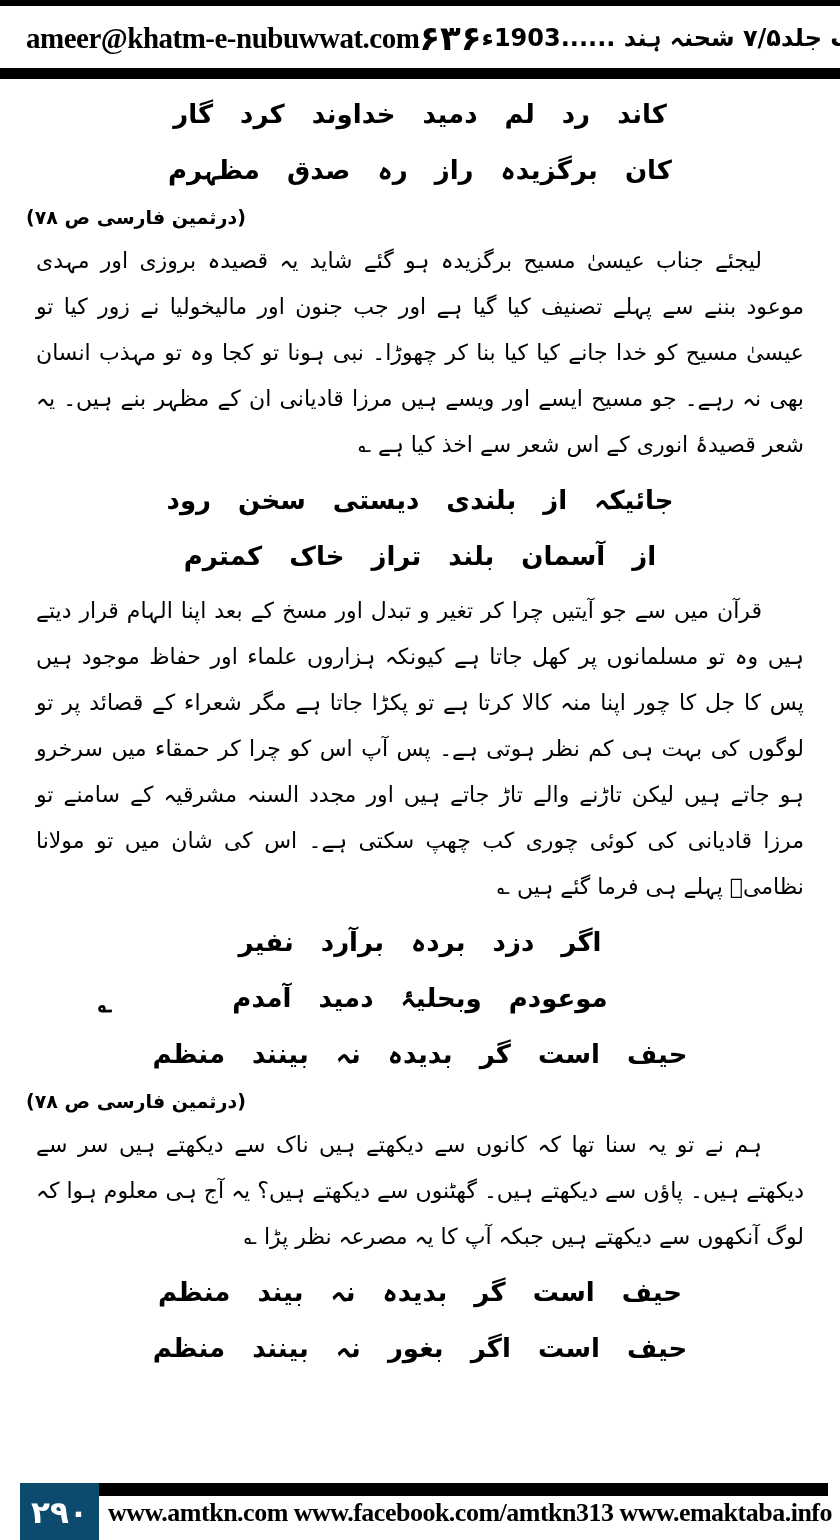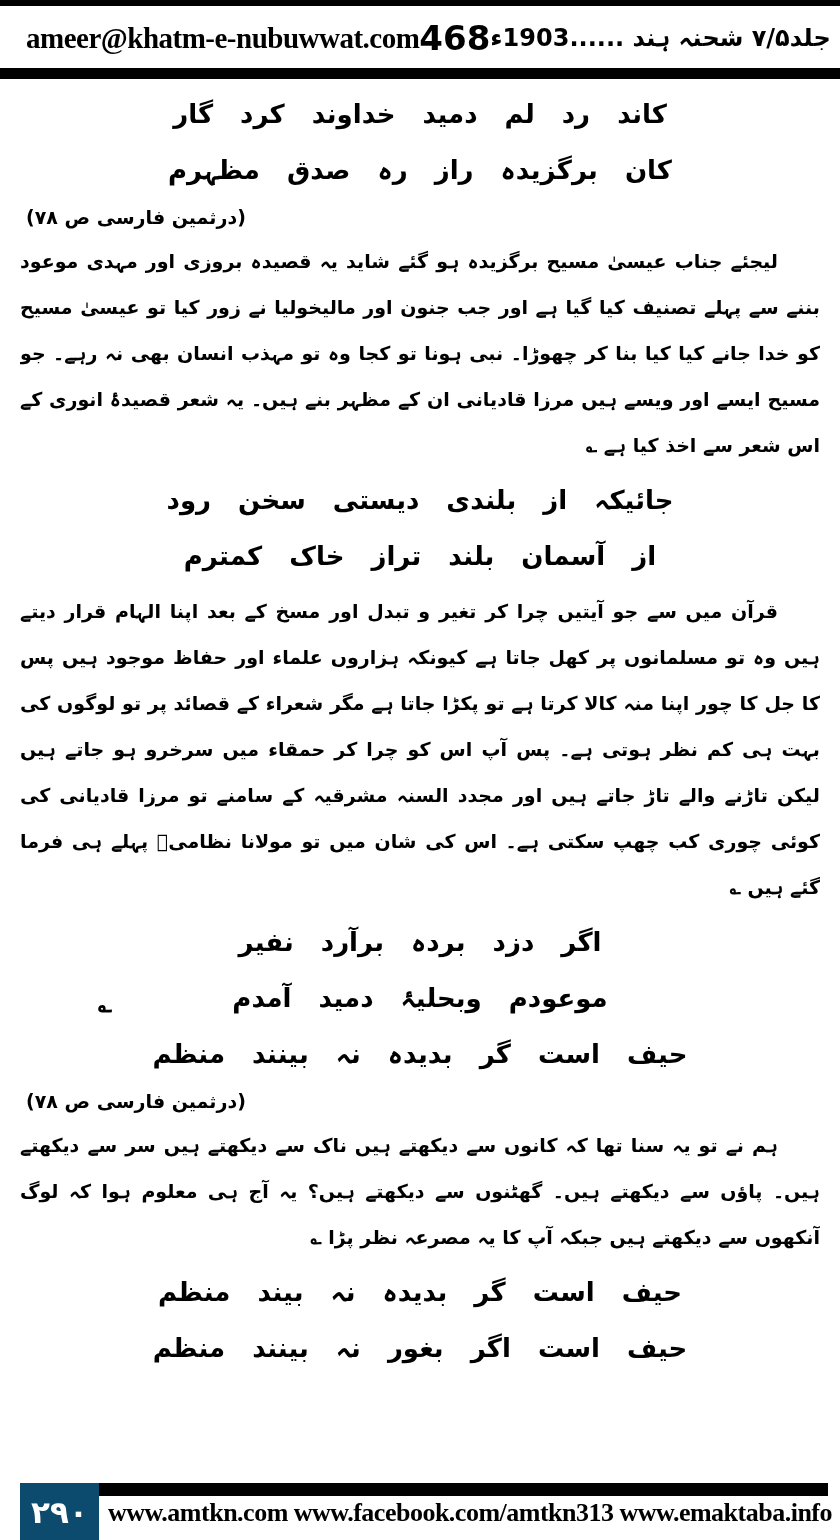--- a/index.html
+++ b/index.html
@@ -40,22 +40,22 @@
   }
   .poem-line-rel{position:relative;}
   .poem-marker{
     position:absolute;left:78px;top:6px;font-size:24px;word-spacing:normal;
   }
   .citation{
     direction:rtl;text-align:left;font-weight:bold;font-size:19px;
     line-height:34px;padding-left:6px;margin:2px 0 4px 0;
   }
   .para{
-    direction:rtl;text-align:justify;font-weight:bold;
-    font-size:19px;line-height:46px;text-indent:42px;margin:4px 0;
+    direction:rtl;text-align:justify;font-weight:normal;
+    font-size:22px;line-height:46px;text-indent:42px;margin:4px 16px;
   }
   .inline-line{
     direction:rtl;text-align:right;font-weight:bold;font-size:22px;
     line-height:48px;padding-right:108px;
   }
 
   
   .footer-bar{position:absolute;top:1483px;left:97px;width:731px;height:13px;background:#000;}
   .footer-pagebox{
     position:absolute;top:1483px;left:20px;width:79px;height:57px;background:#0c4a6e;
@@ -73,21 +73,21 @@
 </style>
 </head>
 <body>
 
 <div class="page">
 
   <div class="top-rule"></div>
 
   <div class="header-row">
     <span class="header-email">ameer@khatm-e-nubuwwat.com</span>
-    <span class="header-num">468</span>
+    <span class="header-num">۶۳۶</span>
     <span class="header-title">احتساب جلد۷/۵ شحنہ ہند ......1903ء</span>
   </div>
 
   <div class="thick-rule"></div>
 
   <div class="content">
 
     <div class="poem">
       <div class="poem-line">کاند رد لم دمید خداوند کرد گار</div>
       <div class="poem-line">کان برگزیدہ راز رہ صدق مظہرم</div>

